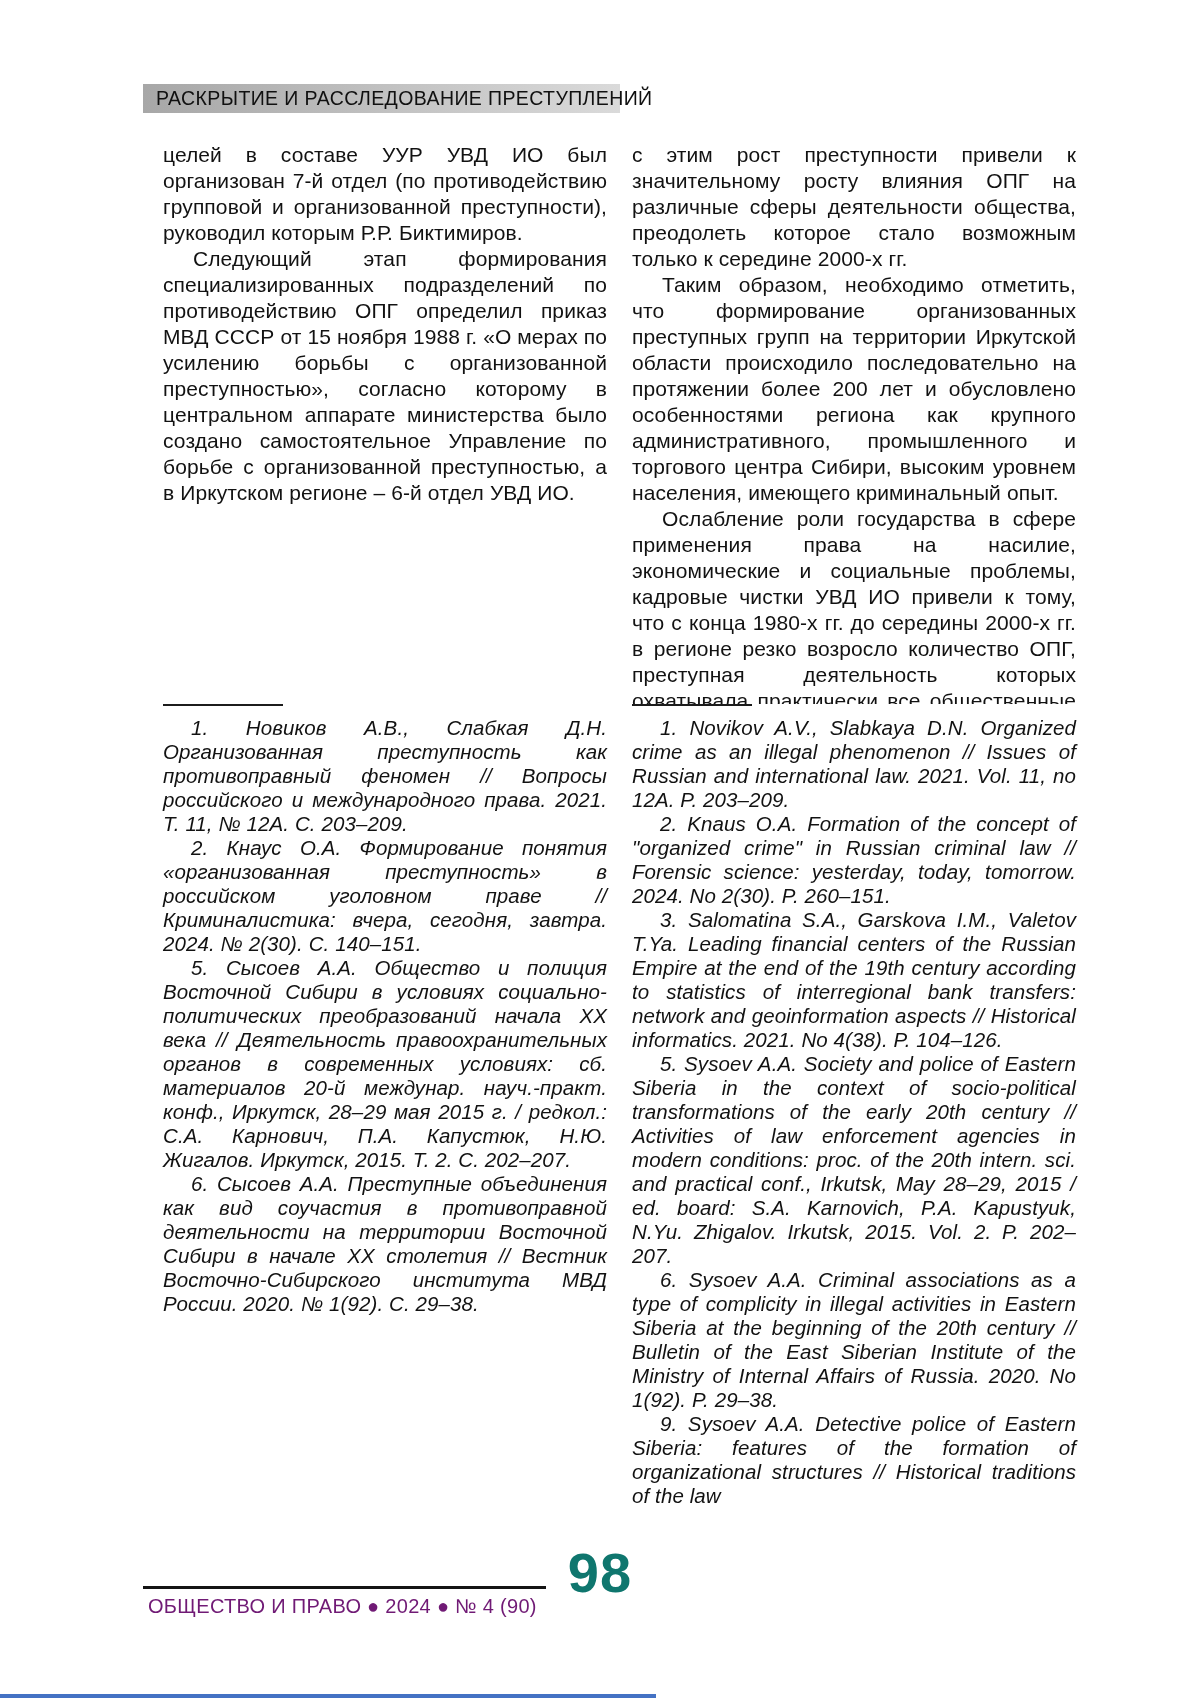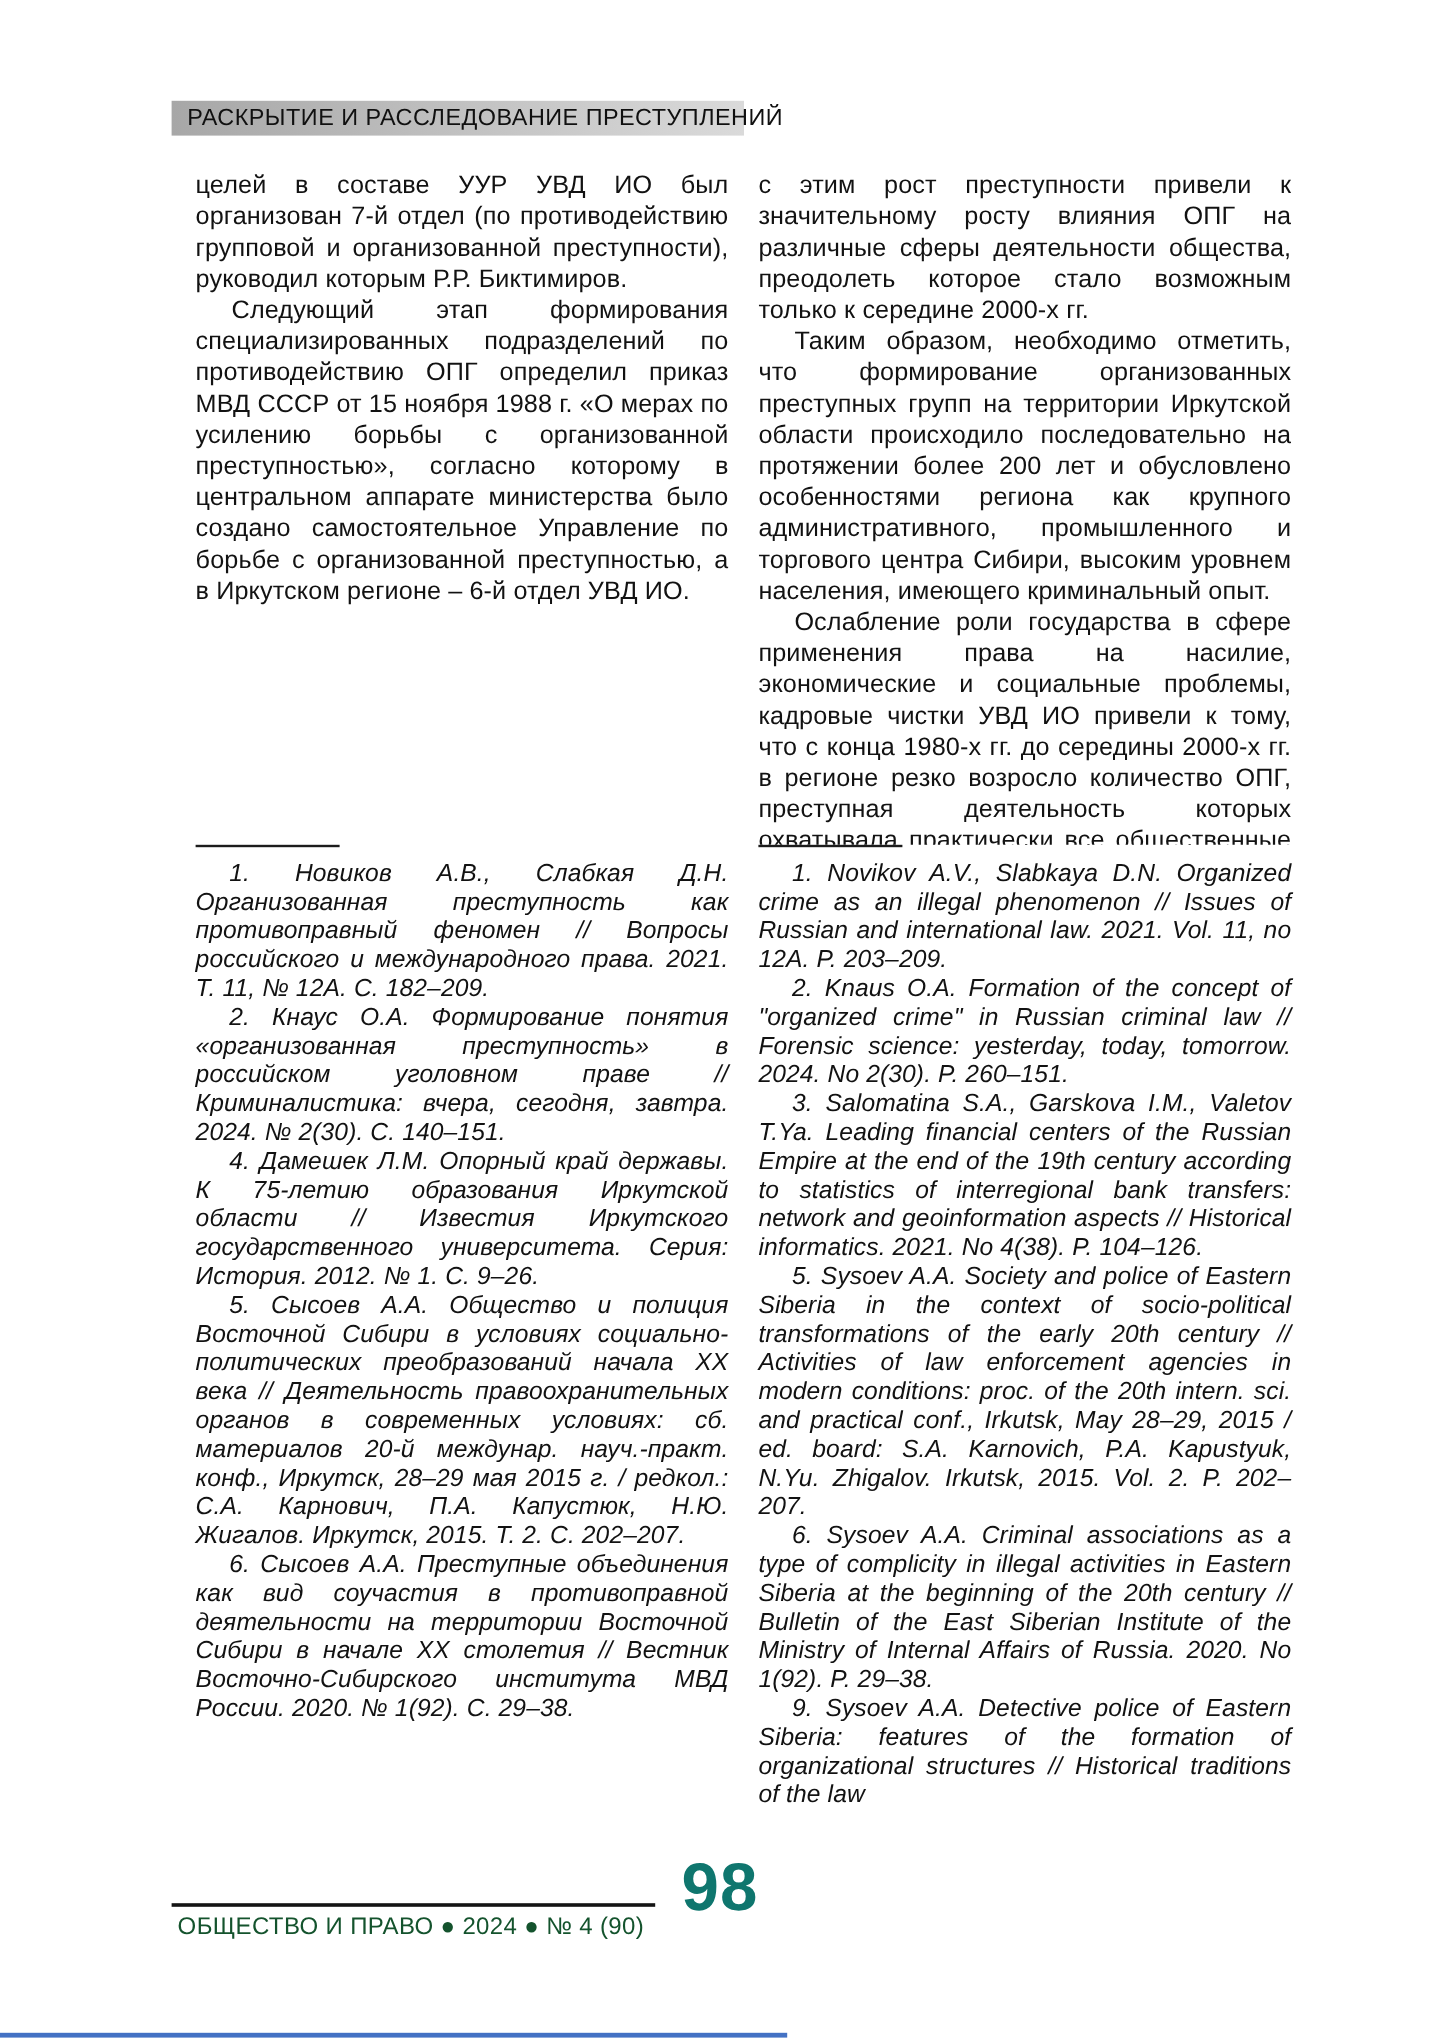--- a/index.html
+++ b/index.html
@@ -31,42 +31,41 @@
     margin:0;font-size:20.5px;line-height:24px;font-style:italic;
     text-align:justify;text-indent:28px;letter-spacing:.1px;
   }
   
   .page-number{
     position:absolute;top:1540px;left:0;width:100%;text-align:center;
     font-size:56px;font-weight:bold;letter-spacing:1px;color:#0f766e;
   }
   .footer-rule{position:absolute;left:143px;top:1586px;width:403px;border-top:3px solid #141414;}
   .footer-label{
-    position:absolute;left:148px;top:1595px;font-size:20px;letter-spacing:.3px;color:#14532d;
+    position:absolute;left:148px;top:1595px;font-size:20px;letter-spacing:.3px;color:#701a75;
     white-space:nowrap;
   }
   .bottom-accent{position:absolute;left:0;top:1694px;width:656px;height:4px;background:#4472c4;}
 </style>
 </head>
 <body>
 
 <div class="header-bar">
   <span class="hdr-label">РАСКРЫТИЕ И РАССЛЕДОВАНИЕ ПРЕСТУПЛЕНИЙ</span>
 </div>
 
 <div class="col left">
   <div class="body-text">
       <p class="para noindent">целей в составе УУР УВД ИО был организован 7-й отдел (по противодействию групповой и организованной преступности), руководил которым Р.Р. Биктимиров.</p>
       <p class="para">Следующий этап формирования специализированных подразделений по противодействию ОПГ определил приказ МВД СССР от 15 ноября 1988 г. «О мерах по усилению борьбы с организованной преступностью», согласно которому в центральном аппарате министерства было создано самостоятельное Управление по борьбе с организованной преступностью, а в Иркутском регионе – 6-й отдел УВД ИО.</p>
     </div>
   <div class="fn-rule"></div>
   <div class="footnotes">
-      <p class="fn">1. Новиков А.В., Слабкая Д.Н. Организованная преступность как противоправный феномен // Вопросы российского и международного права. 2021. Т. 11, № 12А. С. 182–209.</p>
+      <p class="fn">1. Новиков А.В., Слабкая Д.Н. Организованная преступность как противоправный феномен // Вопросы российского и международного права. 2021. Т. 11, № 12А. С. 203–209.</p>
       <p class="fn">2. Кнаус О.А. Формирование понятия «организованная преступность» в российском уголовном праве // Криминалистика: вчера, сегодня, завтра. 2024. № 2(30). С. 140–151.</p>
-      <p class="fn">4. Дамешек Л.М. Опорный край державы. К 75-летию образования Иркутской области // Известия Иркутского государственного университета. Серия: История. 2012. № 1. С. 9–26.</p>
       <p class="fn">5. Сысоев А.А. Общество и полиция Восточной Сибири в условиях социально-политических преобразований начала XX века // Деятельность правоохранительных органов в современных условиях: сб. материалов 20-й междунар. науч.-практ. конф., Иркутск, 28–29 мая 2015 г. / редкол.: С.А. Карнович, П.А. Капустюк, Н.Ю. Жигалов. Иркутск, 2015. Т. 2. С. 202–207.</p>
       <p class="fn">6. Сысоев А.А. Преступные объединения как вид соучастия в противоправной деятельности на территории Восточной Сибири в начале XX столетия // Вестник Восточно-Сибирского института МВД России. 2020. № 1(92). С. 29–38.</p>
     </div>
 </div>
 
 <div class="col right">
   <div class="body-text">
       <p class="para noindent">с этим рост преступности привели к значительному росту влияния ОПГ на различные сферы деятельности общества, преодолеть которое стало возможным только к середине 2000-х гг.</p>
       <p class="para">Таким образом, необходимо отметить, что формирование организованных преступных групп на территории Иркутской области происходило последовательно на протяжении более 200 лет и обусловлено особенностями региона как крупного административного, промышленного и торгового центра Сибири, высоким уровнем населения, имеющего криминальный опыт.</p>
       <p class="para">Ослабление роли государства в сфере применения права на насилие, экономические и социальные проблемы, кадровые чистки УВД ИО привели к тому, что с конца 1980-х гг. до середины 2000-х гг. в регионе резко возросло количество ОПГ, преступная деятельность которых охватывала практически все общественные сферы.</p>

